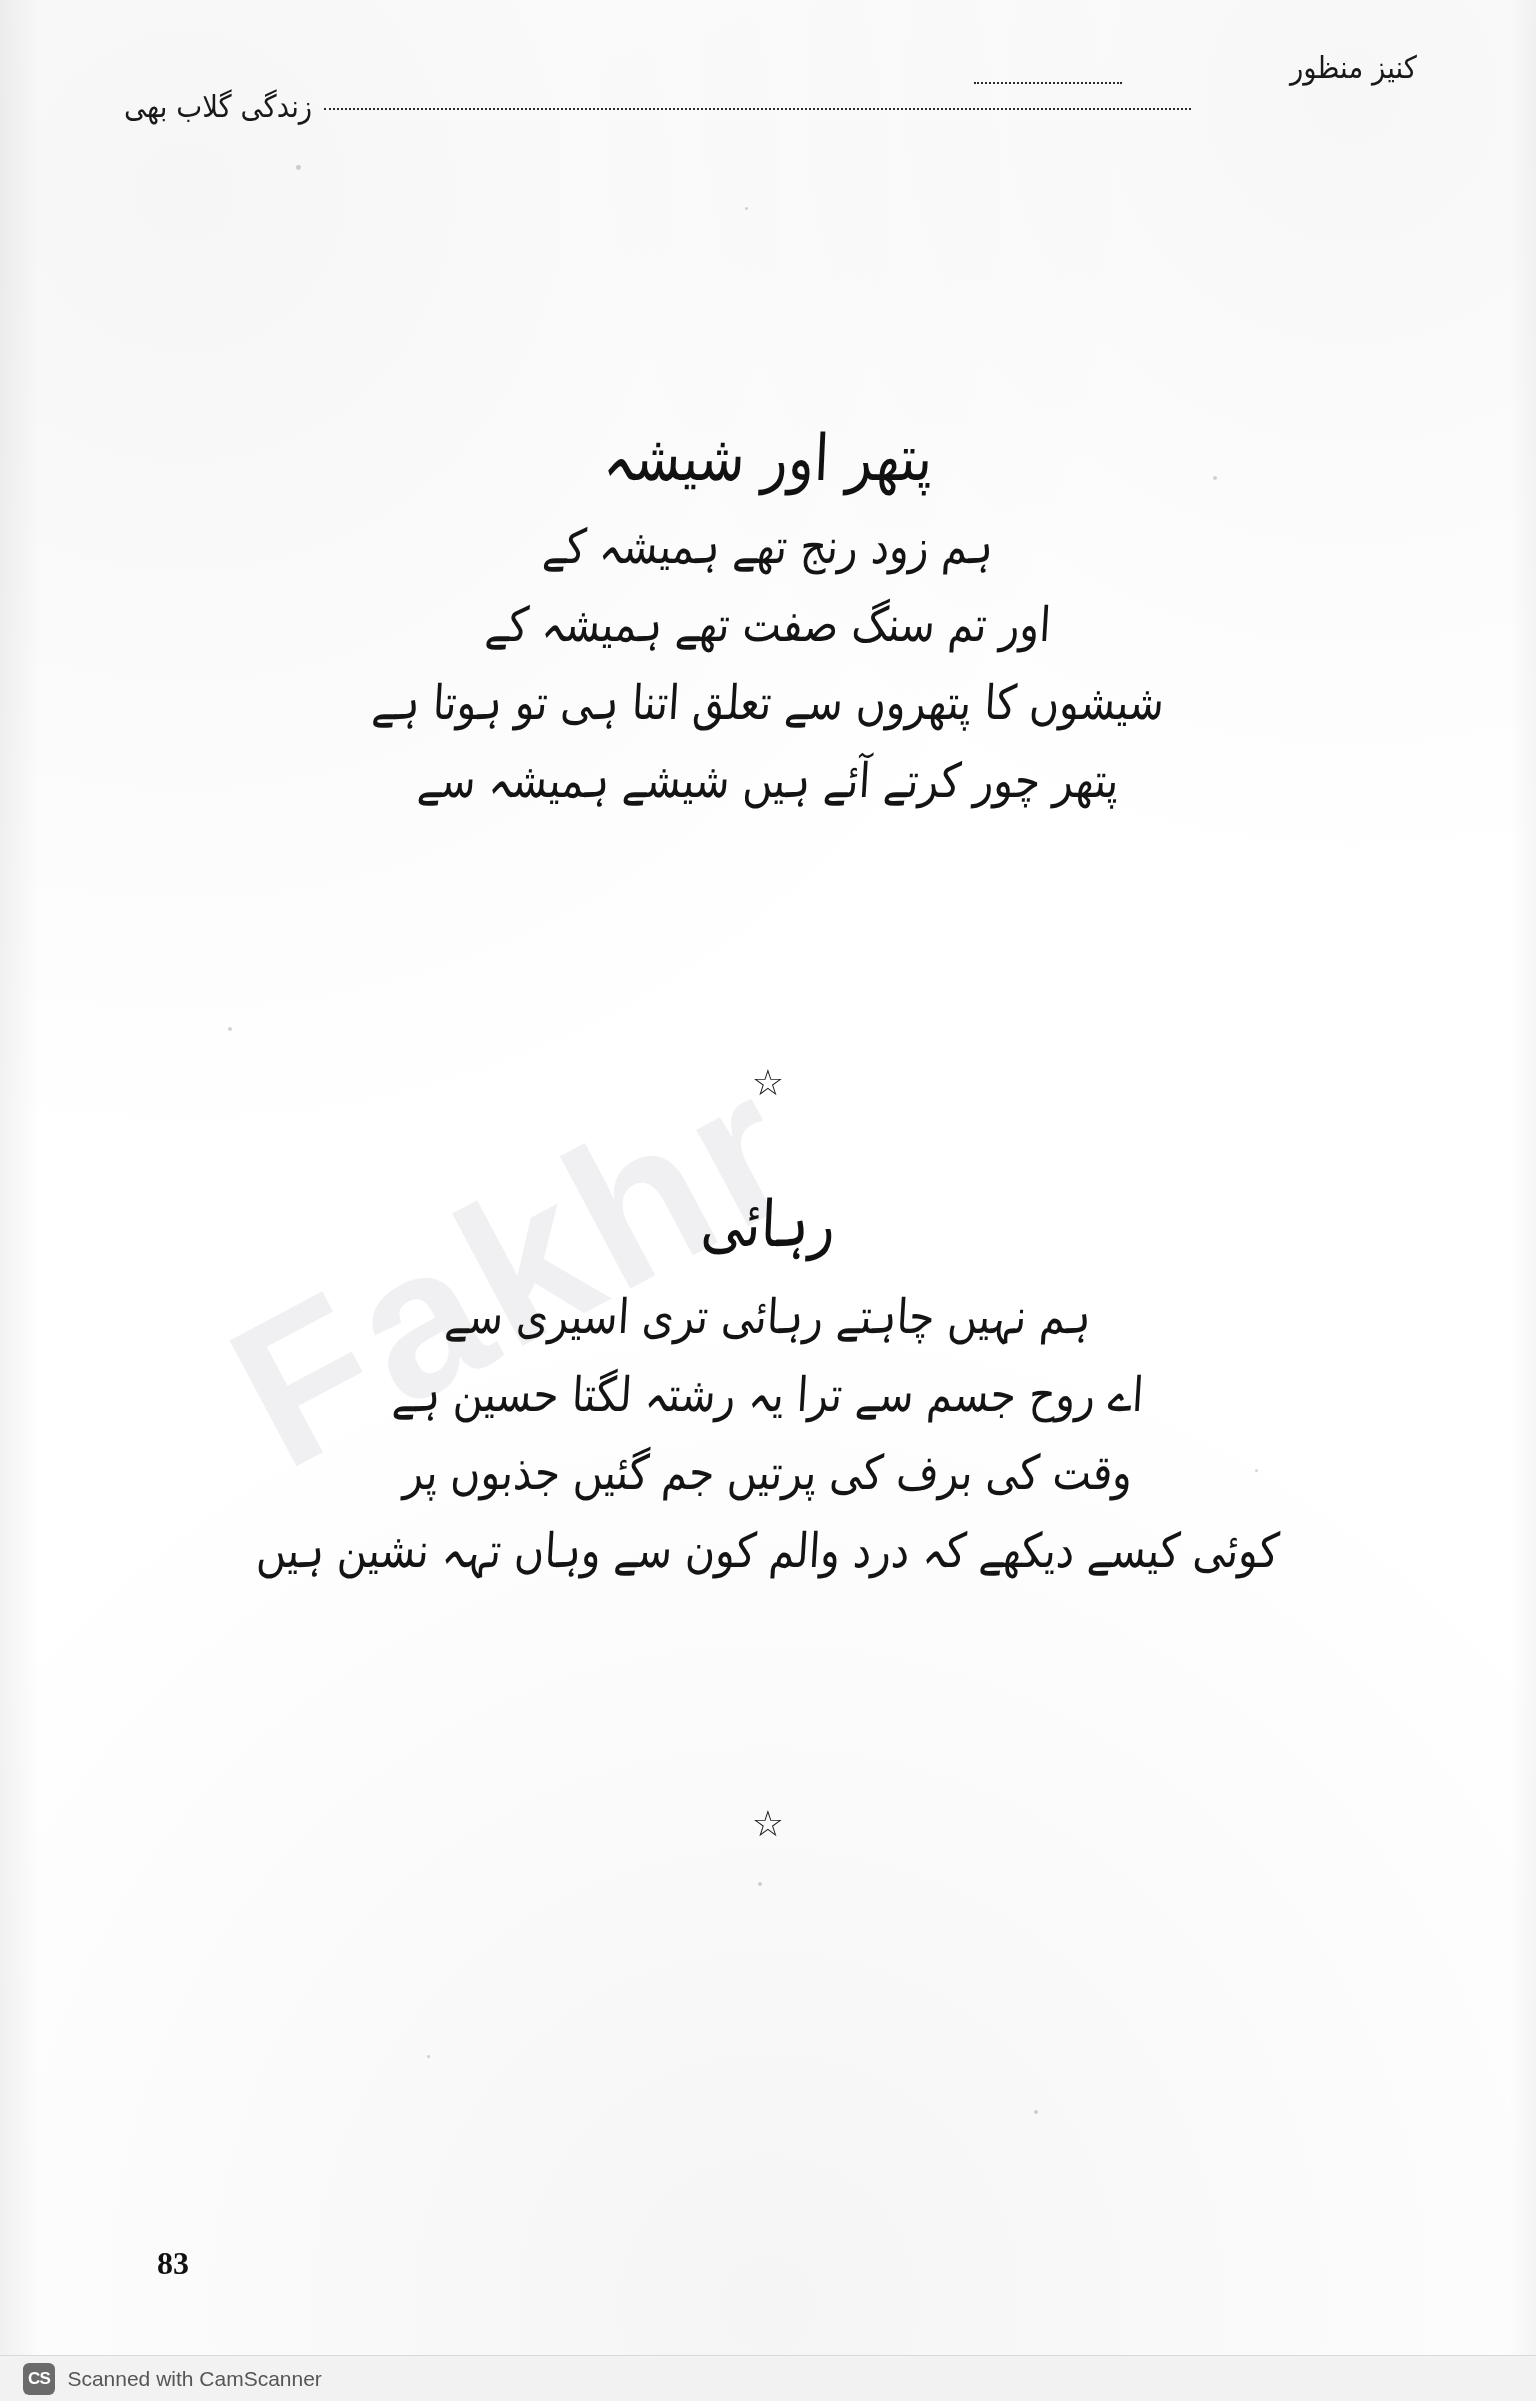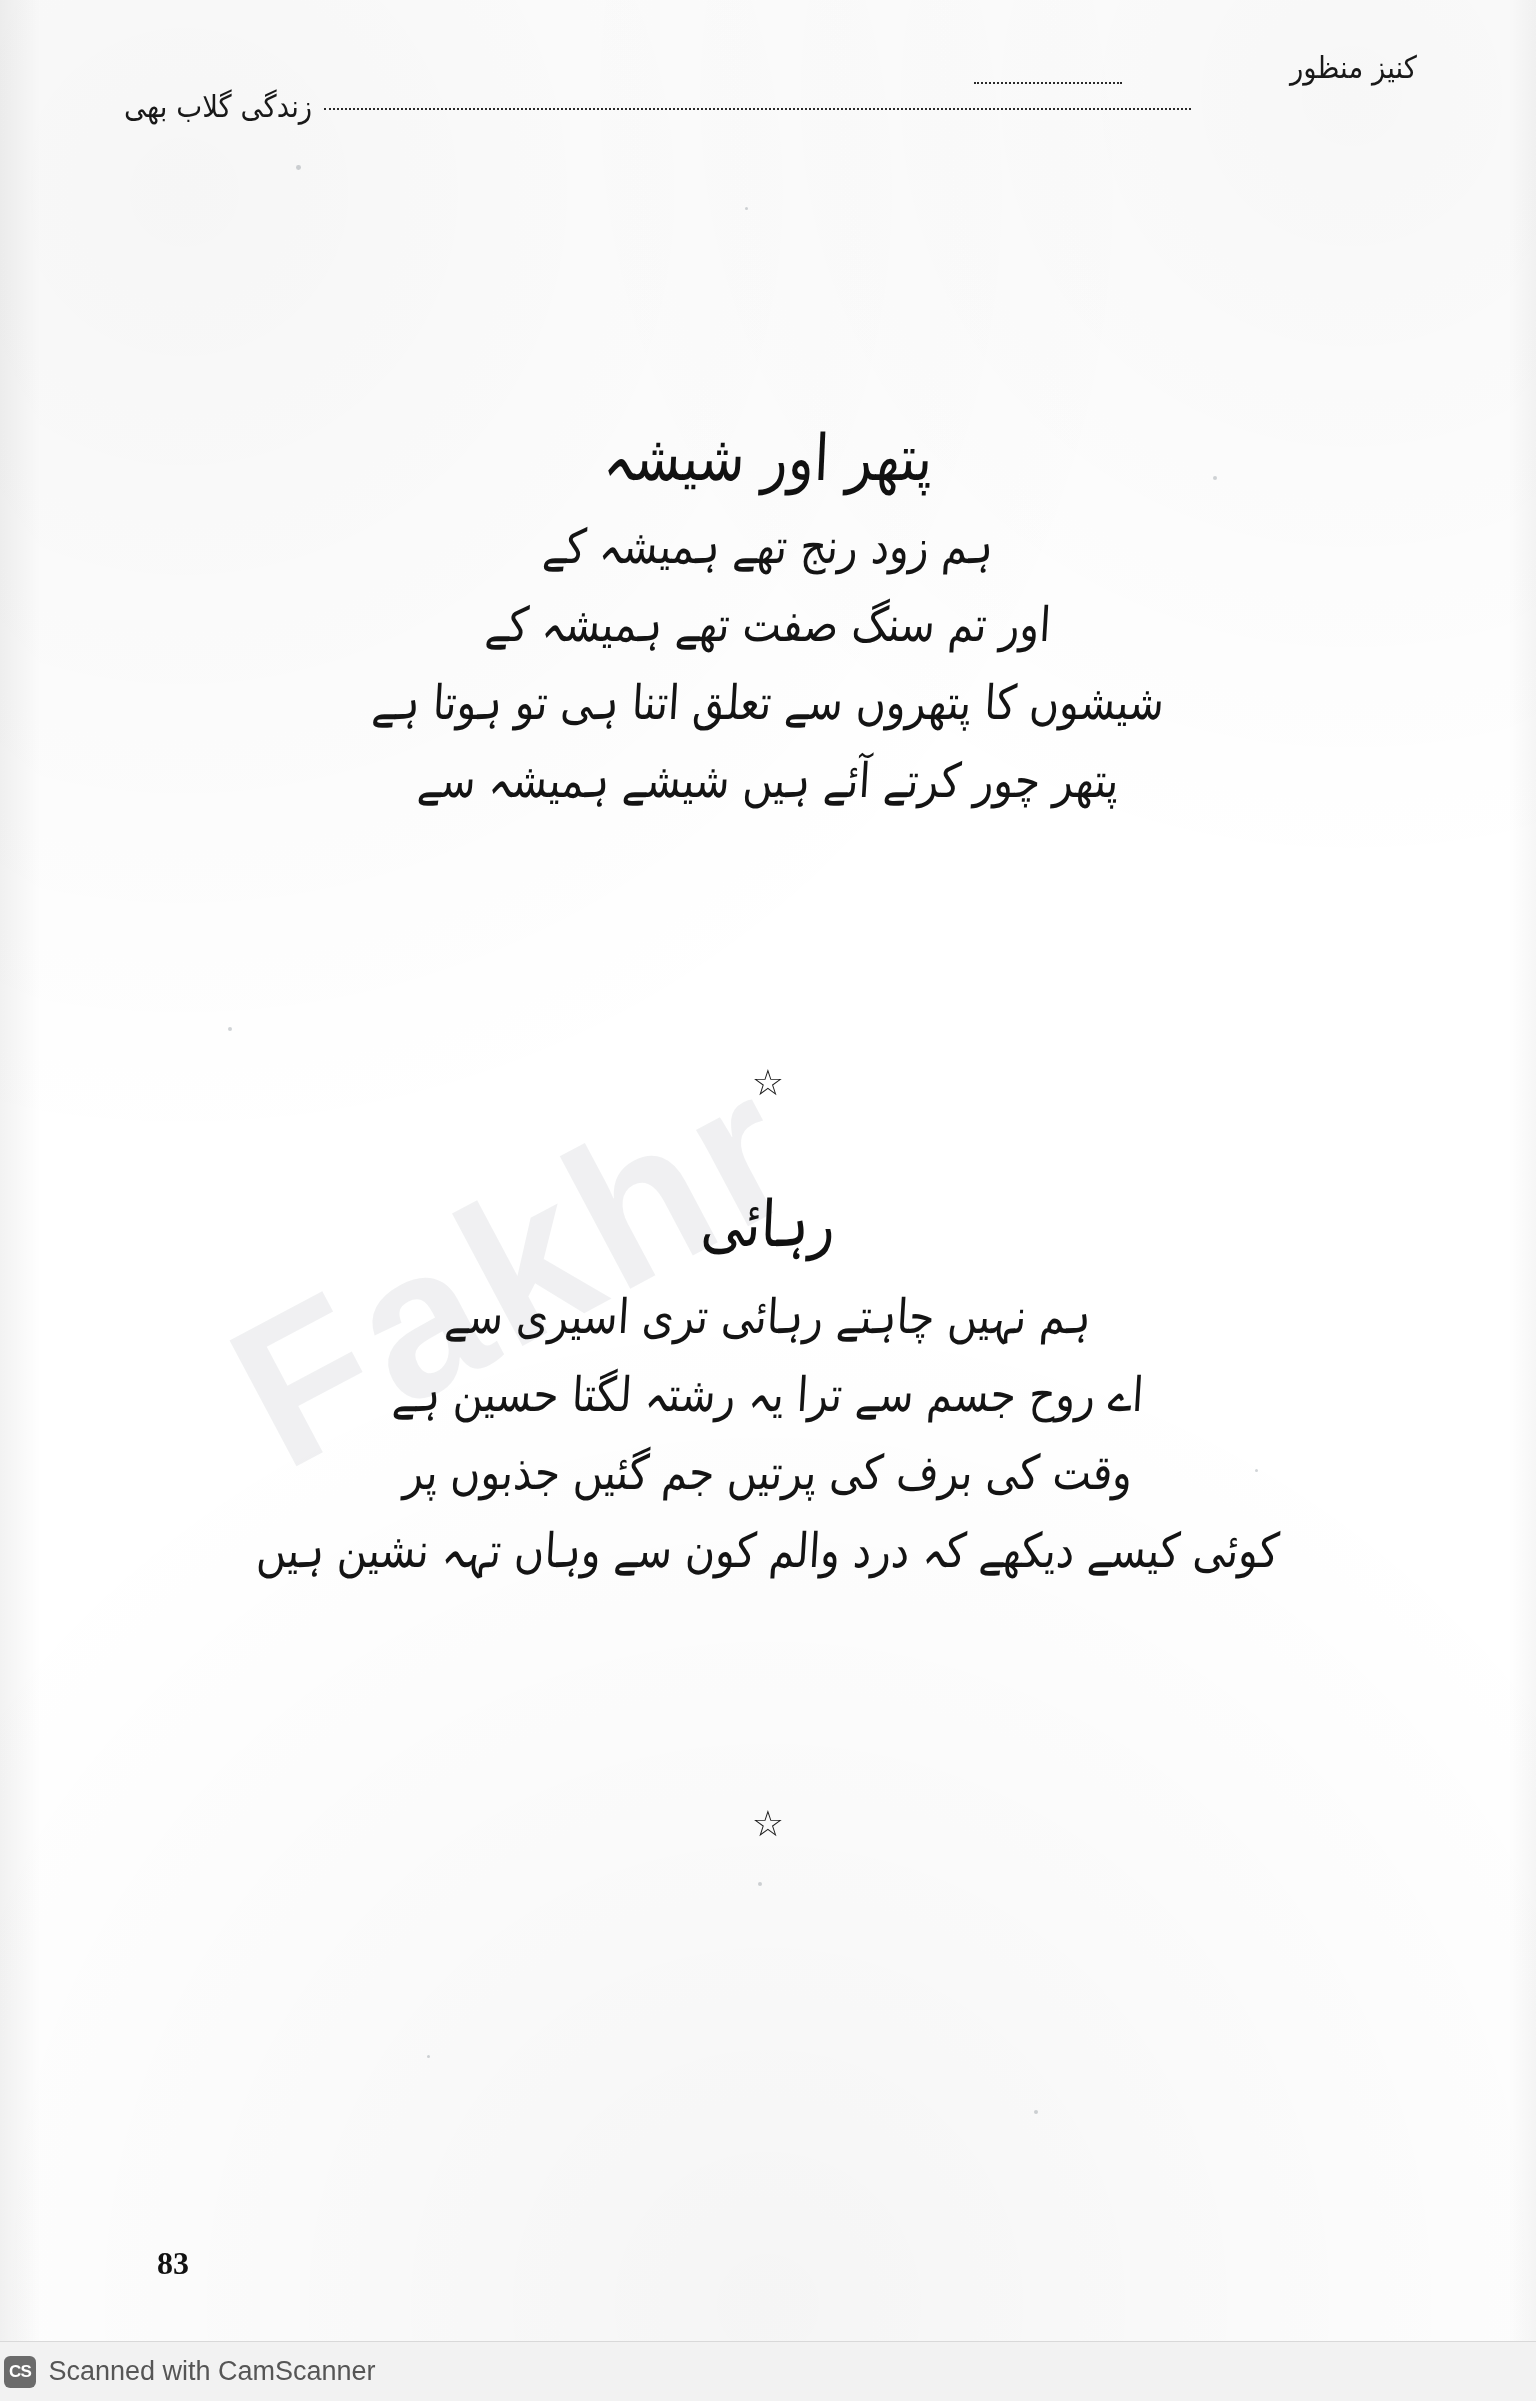--- a/index.html
+++ b/index.html
@@ -155,48 +155,48 @@
     text-shadow: 1.4px 1.4px 0 rgba(255,255,255,0.45);
     direction: ltr;
   }
 
   
   .scan-bar {
     position: absolute;
     left: 0;
     bottom: 0;
     width: 100%;
-    height: 60px;
+    height: 46px;
     background: #f2f2f2;
     border-top: 0.7px solid #d9d9d9;
     display: flex;
     align-items: center;
     gap: 12.4px;
-    padding-left: 4px;
+    padding-left: 23px;
     box-sizing: border-box;
     direction: ltr;
     z-index: 4;
   }
   .cs-badge {
     width: 32px;
     height: 32px;
     border-radius: 6.2px;
     background: #6b6b6b;
     color: #fff;
     font-family: "Liberation Sans", sans-serif;
     font-size: 17px;
     font-weight: bold;
     display: flex;
     align-items: center;
     justify-content: center;
     letter-spacing: -0.7px;
   }
   .cs-text {
     font-family: "Liberation Sans", sans-serif;
-    font-size: 27px;
+    font-size: 21px;
     color: #565656;
   }
   
   .speck {
     position: absolute;
     background: #9aa0a6;
     opacity: 0.45;
     z-index: 2;
   }
 </style>

